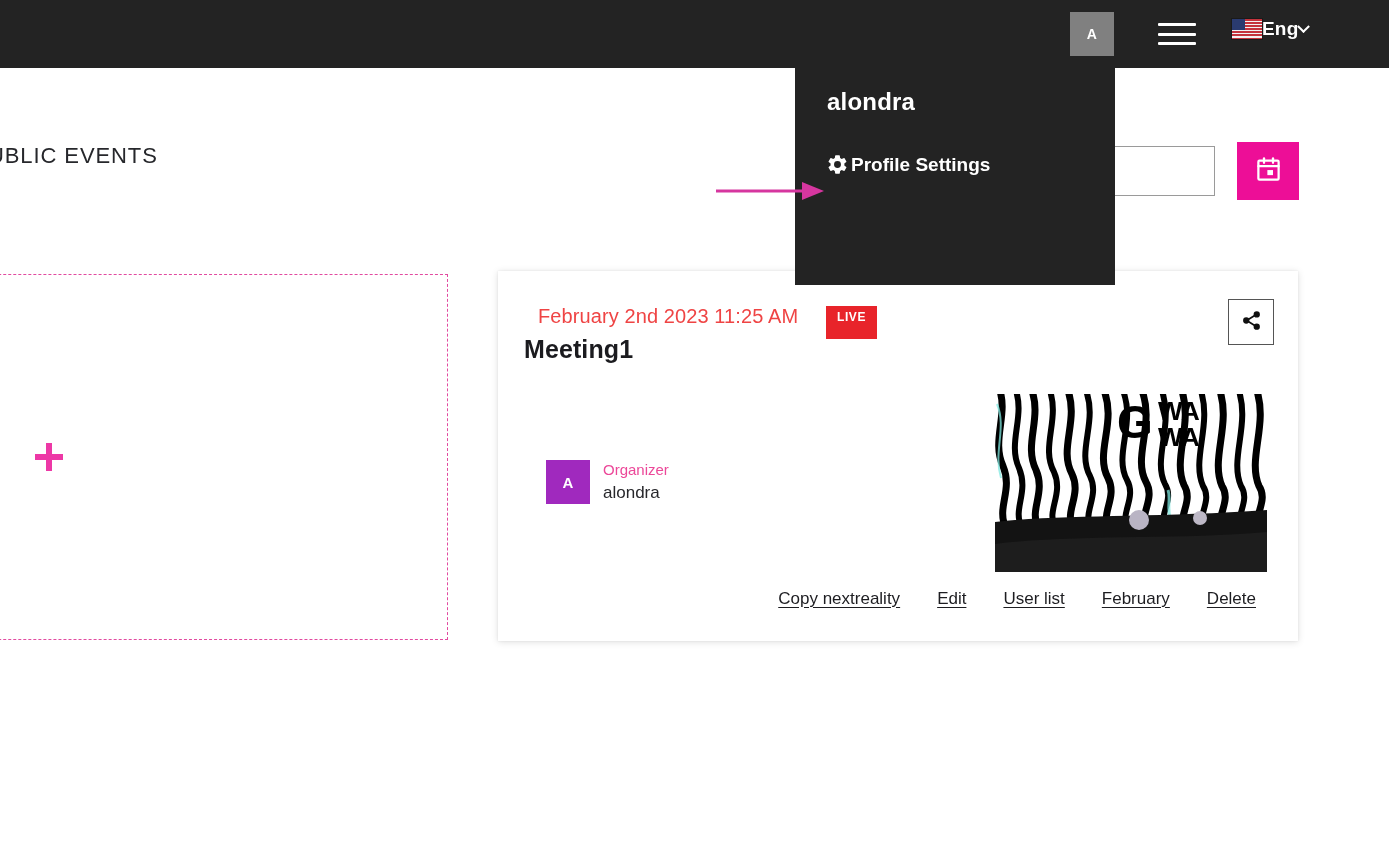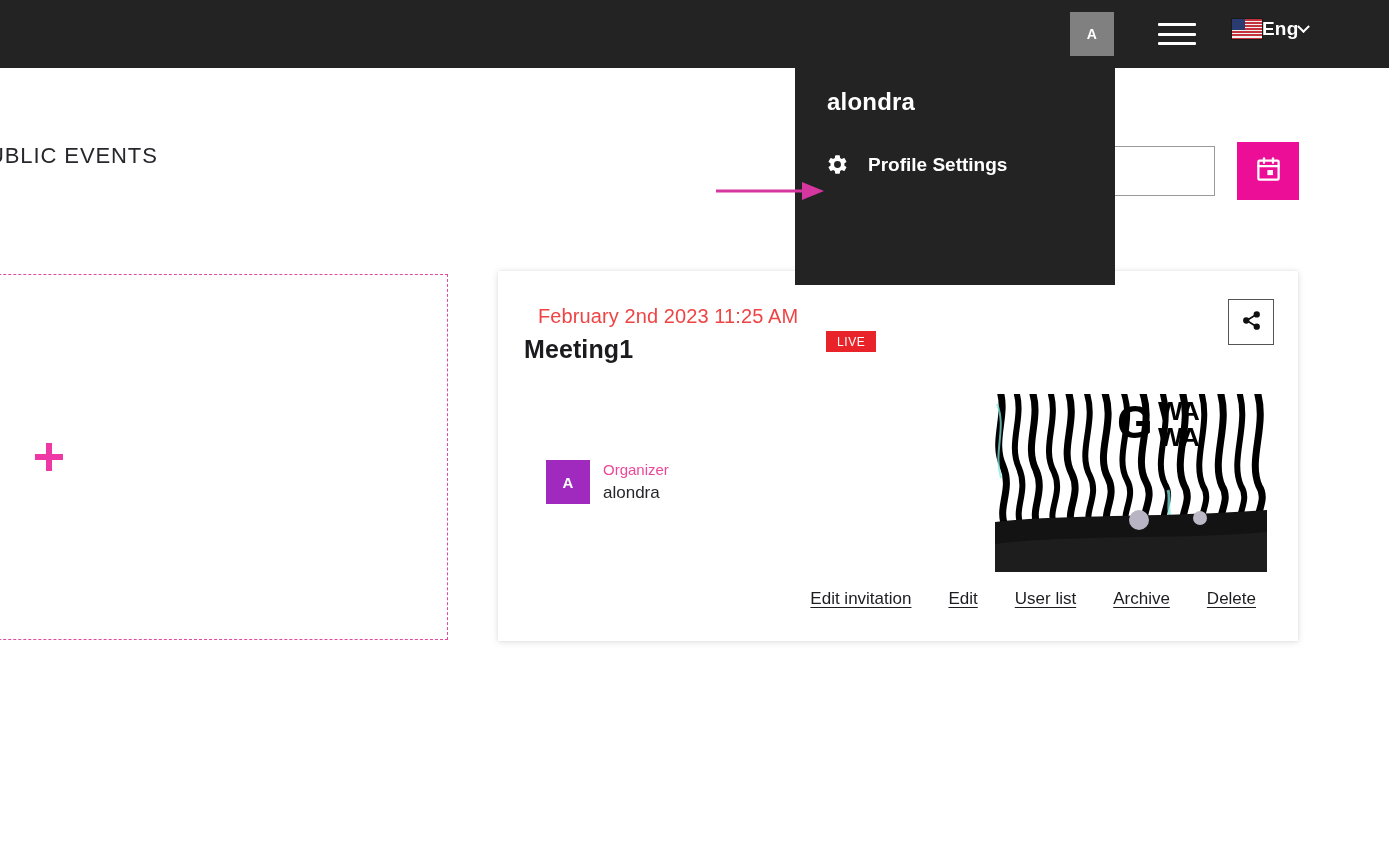--- a/index.html
+++ b/index.html
@@ -130,21 +130,21 @@
   }
   .dd-email {
     color: #e8e8e8;
     font-size: 15px;
     padding-left: 32px;
     margin-top: 6px;
   }
   .dd-item {
     display: flex;
     align-items: center;
-    gap: 19px;
+    gap: 2px;
     padding-left: 30px;
     color: #ffffff;
     font-size: 19px;
     font-weight: bold;
     height: 34px;
   }
   .dd-item.first { margin-top: 31px; }
   .dd-item.second { margin-top: 24px; }
   .dd-ico {
     width: 24px; height: 24px;
@@ -247,25 +247,24 @@
     color: #ef4444;
     letter-spacing: .1px;
     white-space: nowrap;
   }
   .live-badge {
     position: absolute;
     top: 35px; left: 328px;
     background: #E8242A;
     color: #ffffff;
     font-size: 12px;
-    font-weight: normal;
+    font-weight: bold;
     letter-spacing: .6px;
-    padding: 5px 11px 4px 11px;
+    padding: 5px 11px 16px 11px;
     line-height: 1;
-    margin-top: 25px;
   }
   .mc-title {
     position: absolute;
     top: 64px; left: 26px;
     font-size: 25px;
     font-weight: bold;
     color: #1b1b1f;
     letter-spacing: .1px;
   }
   .share-btn {
@@ -433,24 +432,24 @@
           </g>
         </g>
         <path d="M0,128 C70,120 160,124 272,116 L272,178 L0,178 Z" fill="#131313"></path>
         <path d="M0,150 C80,140 180,146 272,138 L272,178 L0,178 Z" fill="#1d1d1d"></path>
         <circle cx="144" cy="126" r="10" fill="#b9b4c4"></circle>
         <circle cx="205" cy="124" r="7" fill="#bdb8c6"></circle>
       </svg>
     </div>
 
     <div class="mc-links">
-      <a>Edit invitation</a>
+      <a>Copy nextreality</a>
       <a>Edit</a>
       <a>User list</a>
-      <a>Archive</a>
+      <a>February</a>
       <a>Delete</a>
     </div>
   </div>
 
   <div class="topbar">
 
     <div class="avatar-btn">A</div>
 
     <div class="hamburger">
       <span></span>

